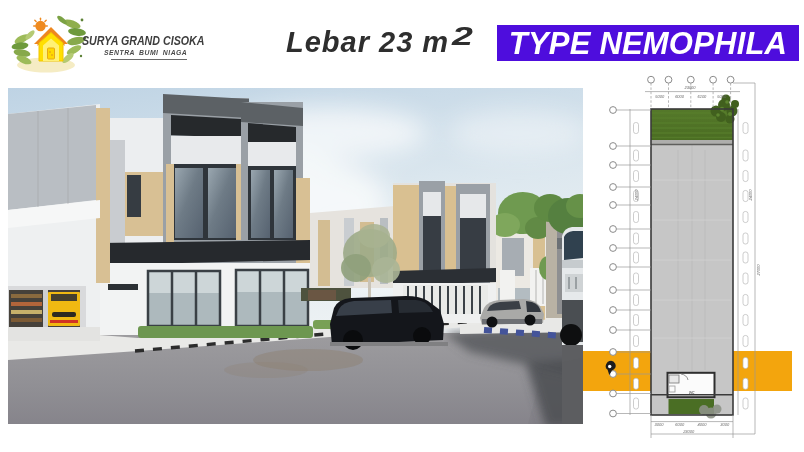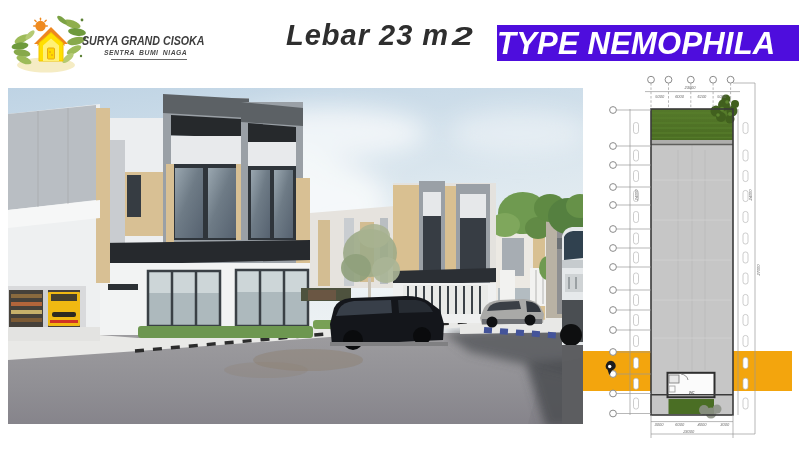--- a/index.html
+++ b/index.html
@@ -58,29 +58,29 @@
   </svg>
 
   <div class="abs" style="left:82px;top:34px;width:200px;font-size:12.2px;font-weight:bold;
        color:#3d3d3d;transform:scaleX(0.875);transform-origin:left top;">SURYA GRAND CISOKA</div>
 
   <div class="abs" style="left:104px;top:49px;font-size:6.8px;font-weight:bold;color:#4a4a4a;
        letter-spacing:0.5px;word-spacing:2px;">SENTRA BUMI NIAGA</div>
 
   <div class="abs" style="left:111px;top:59px;width:76px;height:1px;background:#6a6a6a;"></div>
 
-  <div class="abs" style="left:286px;top:19px;font-size:29px;font-weight:bold;color:#2e2e2e;
+  <div class="abs" style="left:286px;top:26px;font-size:29px;font-weight:bold;color:#2e2e2e;
        letter-spacing:1px;">Lebar 23 m</div>
 
   <div class="abs" style="left:452px;top:24px;font-size:25px;font-weight:bold;color:#2e2e2e;
        line-height:1;transform:scaleX(1.5);transform-origin:left top;">2</div>
 
   <div class="abs" style="left:497px;top:25px;width:302px;height:36px;background:#4e0ddd;"></div>
 
-  <div class="abs" style="left:497px;top:25px;width:302px;height:36px;line-height:37px;text-align:left;
+  <div class="abs" style="left:497px;top:25px;width:302px;height:36px;line-height:37px;text-align:center;
        font-size:31px;font-weight:bold;color:#ffffff;letter-spacing:0.2px;">TYPE NEMOPHILA</div>
 
   <svg class="abs" style="left:8px;top:88px;" width="575" height="336" viewBox="0 0 575 336">
     <defs>
       <linearGradient id="sky" x1="0" y1="0" x2="0.3" y2="1">
         <stop offset="0" stop-color="#bed3e4"></stop>
         <stop offset="0.55" stop-color="#dde8ef"></stop>
         <stop offset="1" stop-color="#eef2f4"></stop>
       </linearGradient>
       <linearGradient id="glass" x1="0" y1="0" x2="1" y2="1">

